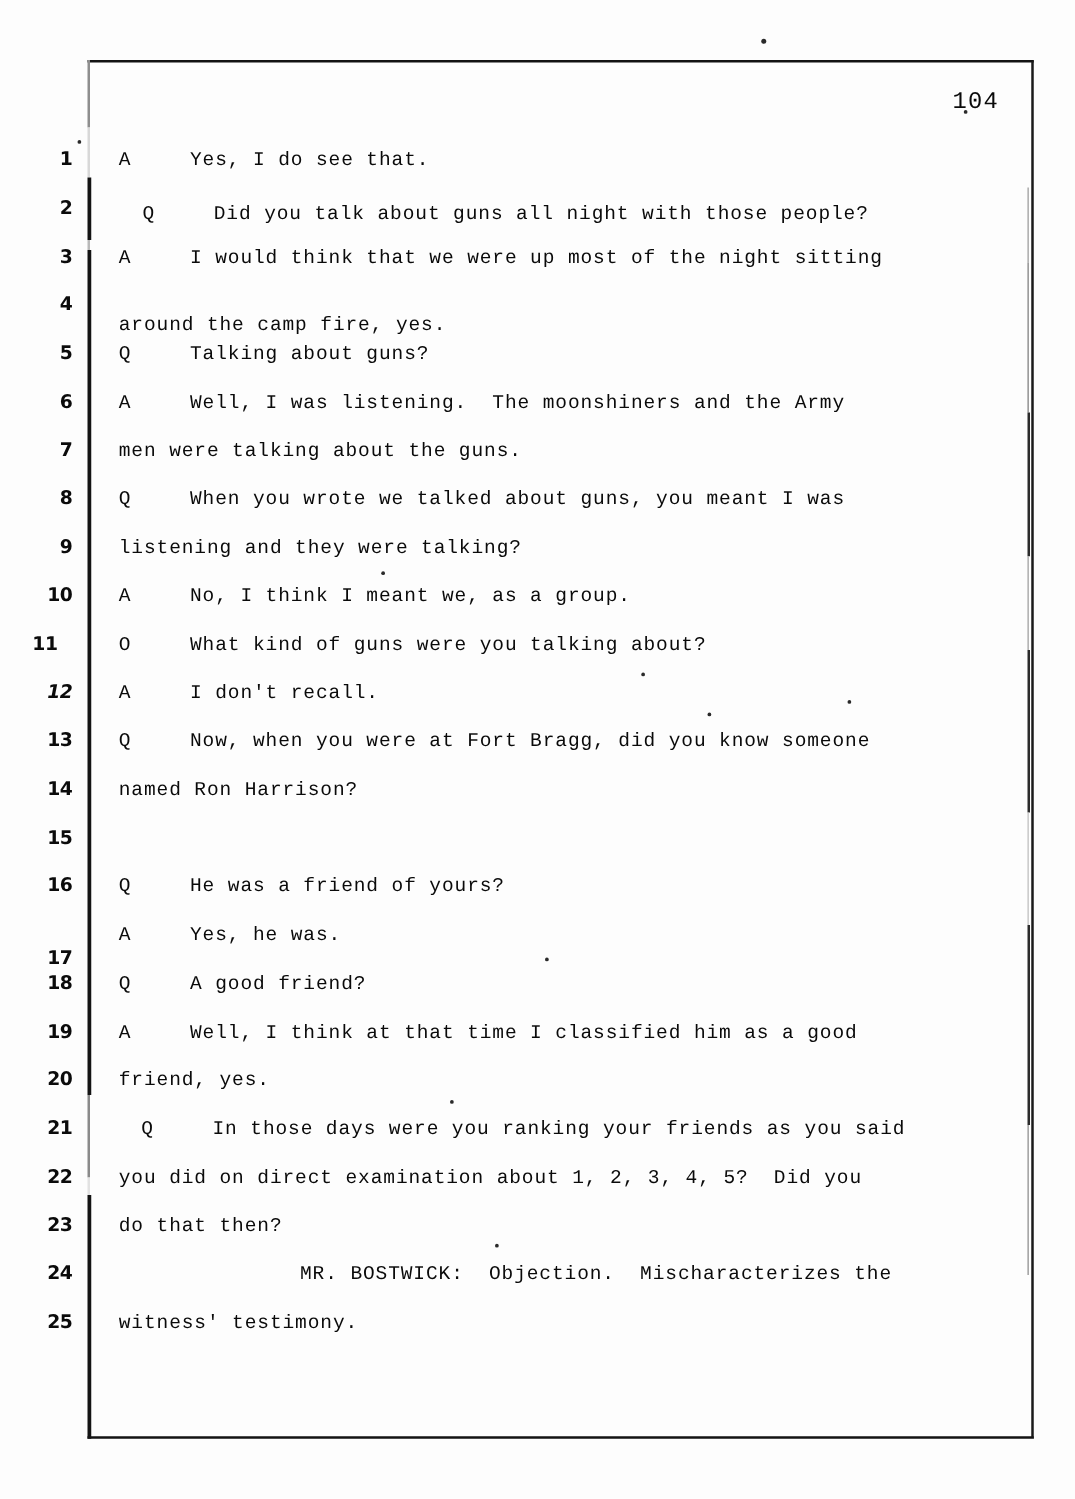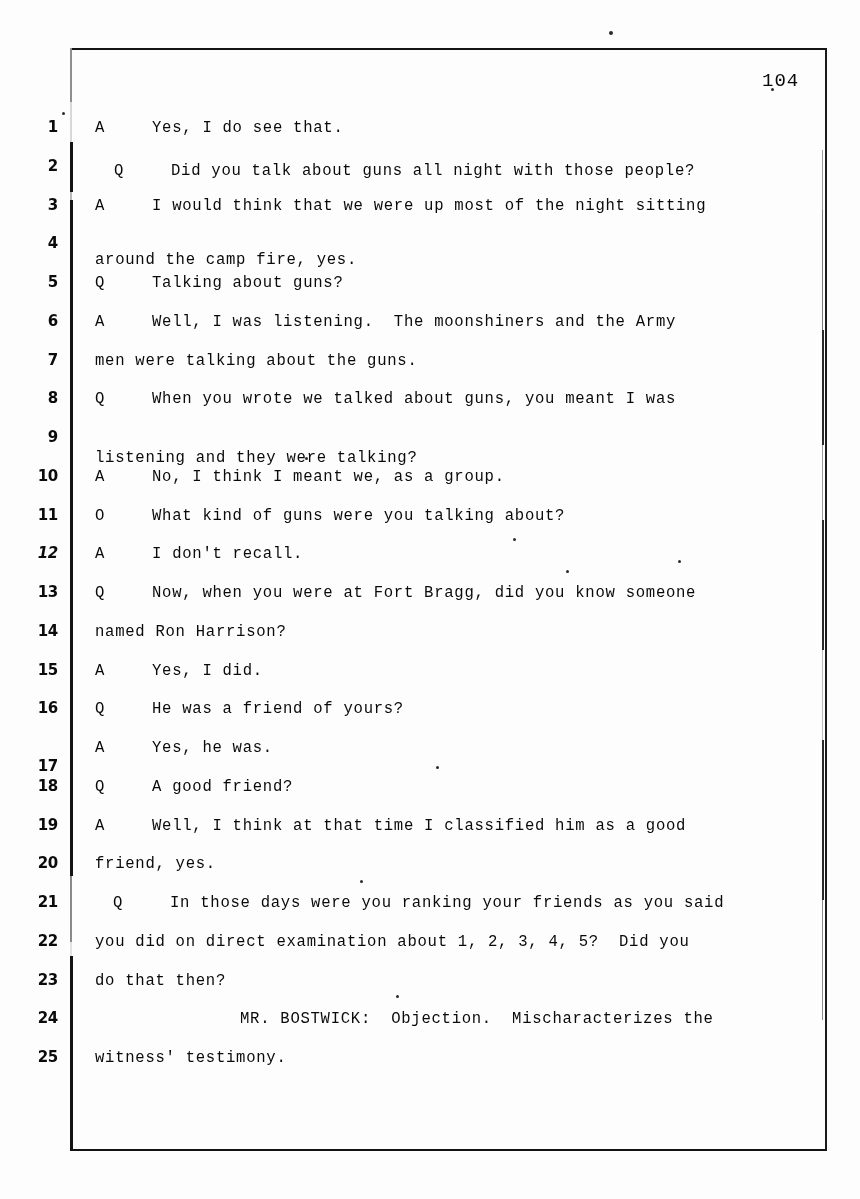--- a/index.html
+++ b/index.html
@@ -169,21 +169,21 @@
       <div class="line-no" style="top: 120px;">1</div>
       <div class="line-no" style="top: 158.76px;">2</div>
       <div class="line-no" style="top: 197.52px;">3</div>
       <div class="line-no" style="top: 236.28px;">4</div>
       <div class="line-no" style="top: 275.04px;">5</div>
       <div class="line-no" style="top: 313.8px;">6</div>
       <div class="line-no" style="top: 352.56px;">7</div>
       <div class="line-no" style="top: 391.32px;">8</div>
       <div class="line-no" style="top: 430.08px;">9</div>
       <div class="line-no" style="top: 468.84px;">10</div>
-      <div class="line-no" style="top: 507.6px;">11</div>
+      <div class="line-no" style="top: 507.6px; text-align: center;">11</div>
       <div class="line-no" style="top: 546.36px; font-style: italic;">12</div>
       <div class="line-no" style="top: 585.12px;">13</div>
       <div class="line-no" style="top: 623.88px;">14</div>
       <div class="line-no" style="top: 662.64px;">15</div>
       <div class="line-no" style="top: 701.4px;">16</div>
       <div class="line-no" style="top: 759px;">17</div>
       <div class="line-no" style="top: 778.92px;">18</div>
       <div class="line-no" style="top: 817.68px;">19</div>
       <div class="line-no" style="top: 856.44px;">20</div>
       <div class="line-no" style="top: 895.2px;">21</div>
@@ -195,27 +195,26 @@
 
   <div id="transcript-body">
       <div class="t-line indent-qa" style="top: 116px;"><span class="spk">A</span><span class="txt">Yes, I do see that.</span></div>
       <div class="t-line indent-qa" style="top: 159px; padding-left: 44px;"><span class="spk">Q</span><span class="txt">Did you talk about guns all night with those people?</span></div>
       <div class="t-line indent-qa" style="top: 193.52px;"><span class="spk">A</span><span class="txt">I would think that we were up most of the night sitting</span></div>
       <div class="t-line indent-body" style="top: 226px; margin-top: 22px;"><span class="txt">around the camp fire, yes.</span></div>
       <div class="t-line indent-qa" style="top: 271.04px;"><span class="spk">Q</span><span class="txt">Talking about guns?</span></div>
       <div class="t-line indent-qa" style="top: 309.8px;"><span class="spk">A</span><span class="txt">Well, I was listening.  The moonshiners and the Army</span></div>
       <div class="t-line indent-body" style="top: 348.56px;"><span class="txt">men were talking about the guns.</span></div>
       <div class="t-line indent-qa" style="top: 387.32px;"><span class="spk">Q</span><span class="txt">When you wrote we talked about guns, you meant I was</span></div>
-      <div class="t-line indent-body" style="top: 426.08px; margin-top: 20px;"><span class="txt">listening and they were talking?</span></div>
+      <div class="t-line indent-body" style="top: 426.08px;"><span class="txt">listening and they were talking?</span></div>
       <div class="t-line indent-qa" style="top: 464.84px;"><span class="spk">A</span><span class="txt">No, I think I meant we, as a group.</span></div>
       <div class="t-line indent-qa" style="top: 503.6px;"><span class="spk">O</span><span class="txt">What kind of guns were you talking about?</span></div>
       <div class="t-line indent-qa" style="top: 542.36px;"><span class="spk">A</span><span class="txt">I don't recall.</span></div>
       <div class="t-line indent-body" style="top: 619.88px;"><span class="txt">named Ron Harrison?</span></div>
       <div class="t-line indent-qa" style="top: 581.12px;"><span class="spk">Q</span><span class="txt">Now, when you were at Fort Bragg, did you know someone</span></div>
-      <div class="t-line indent-qa" style="top: 658.64px;"><span class="spk">A</span><span class="txt">Yes, I did.</span></div>
       <div class="t-line indent-qa" style="top: 697.4px;"><span class="spk">Q</span><span class="txt">He was a friend of yours?</span></div>
       <div class="t-line indent-qa" style="top: 736.16px;"><span class="spk">A</span><span class="txt">Yes, he was.</span></div>
       <div class="t-line indent-qa" style="top: 774.92px;"><span class="spk">Q</span><span class="txt">A good friend?</span></div>
       <div class="t-line indent-qa" style="top: 813.68px;"><span class="spk">A</span><span class="txt">Well, I think at that time I classified him as a good</span></div>
       <div class="t-line indent-body" style="top: 852.44px;"><span class="txt">friend, yes.</span></div>
       <div class="t-line indent-qa" style="top: 891.2px; padding-left: 43px;"><span class="spk">Q</span><span class="txt">In those days were you ranking your friends as you said</span></div>
       <div class="t-line indent-body" style="top: 929.96px;"><span class="txt">you did on direct examination about 1, 2, 3, 4, 5?  Did you</span></div>
       <div class="t-line indent-body" style="top: 968.72px;"><span class="txt">do that then?</span></div>
       <div class="t-line indent-deep" style="top: 1007.48px;"><span class="txt">MR. BOSTWICK:  Objection.  Mischaracterizes the</span></div>
       <div class="t-line indent-body" style="top: 1046.24px;"><span class="txt">witness' testimony.</span></div>

